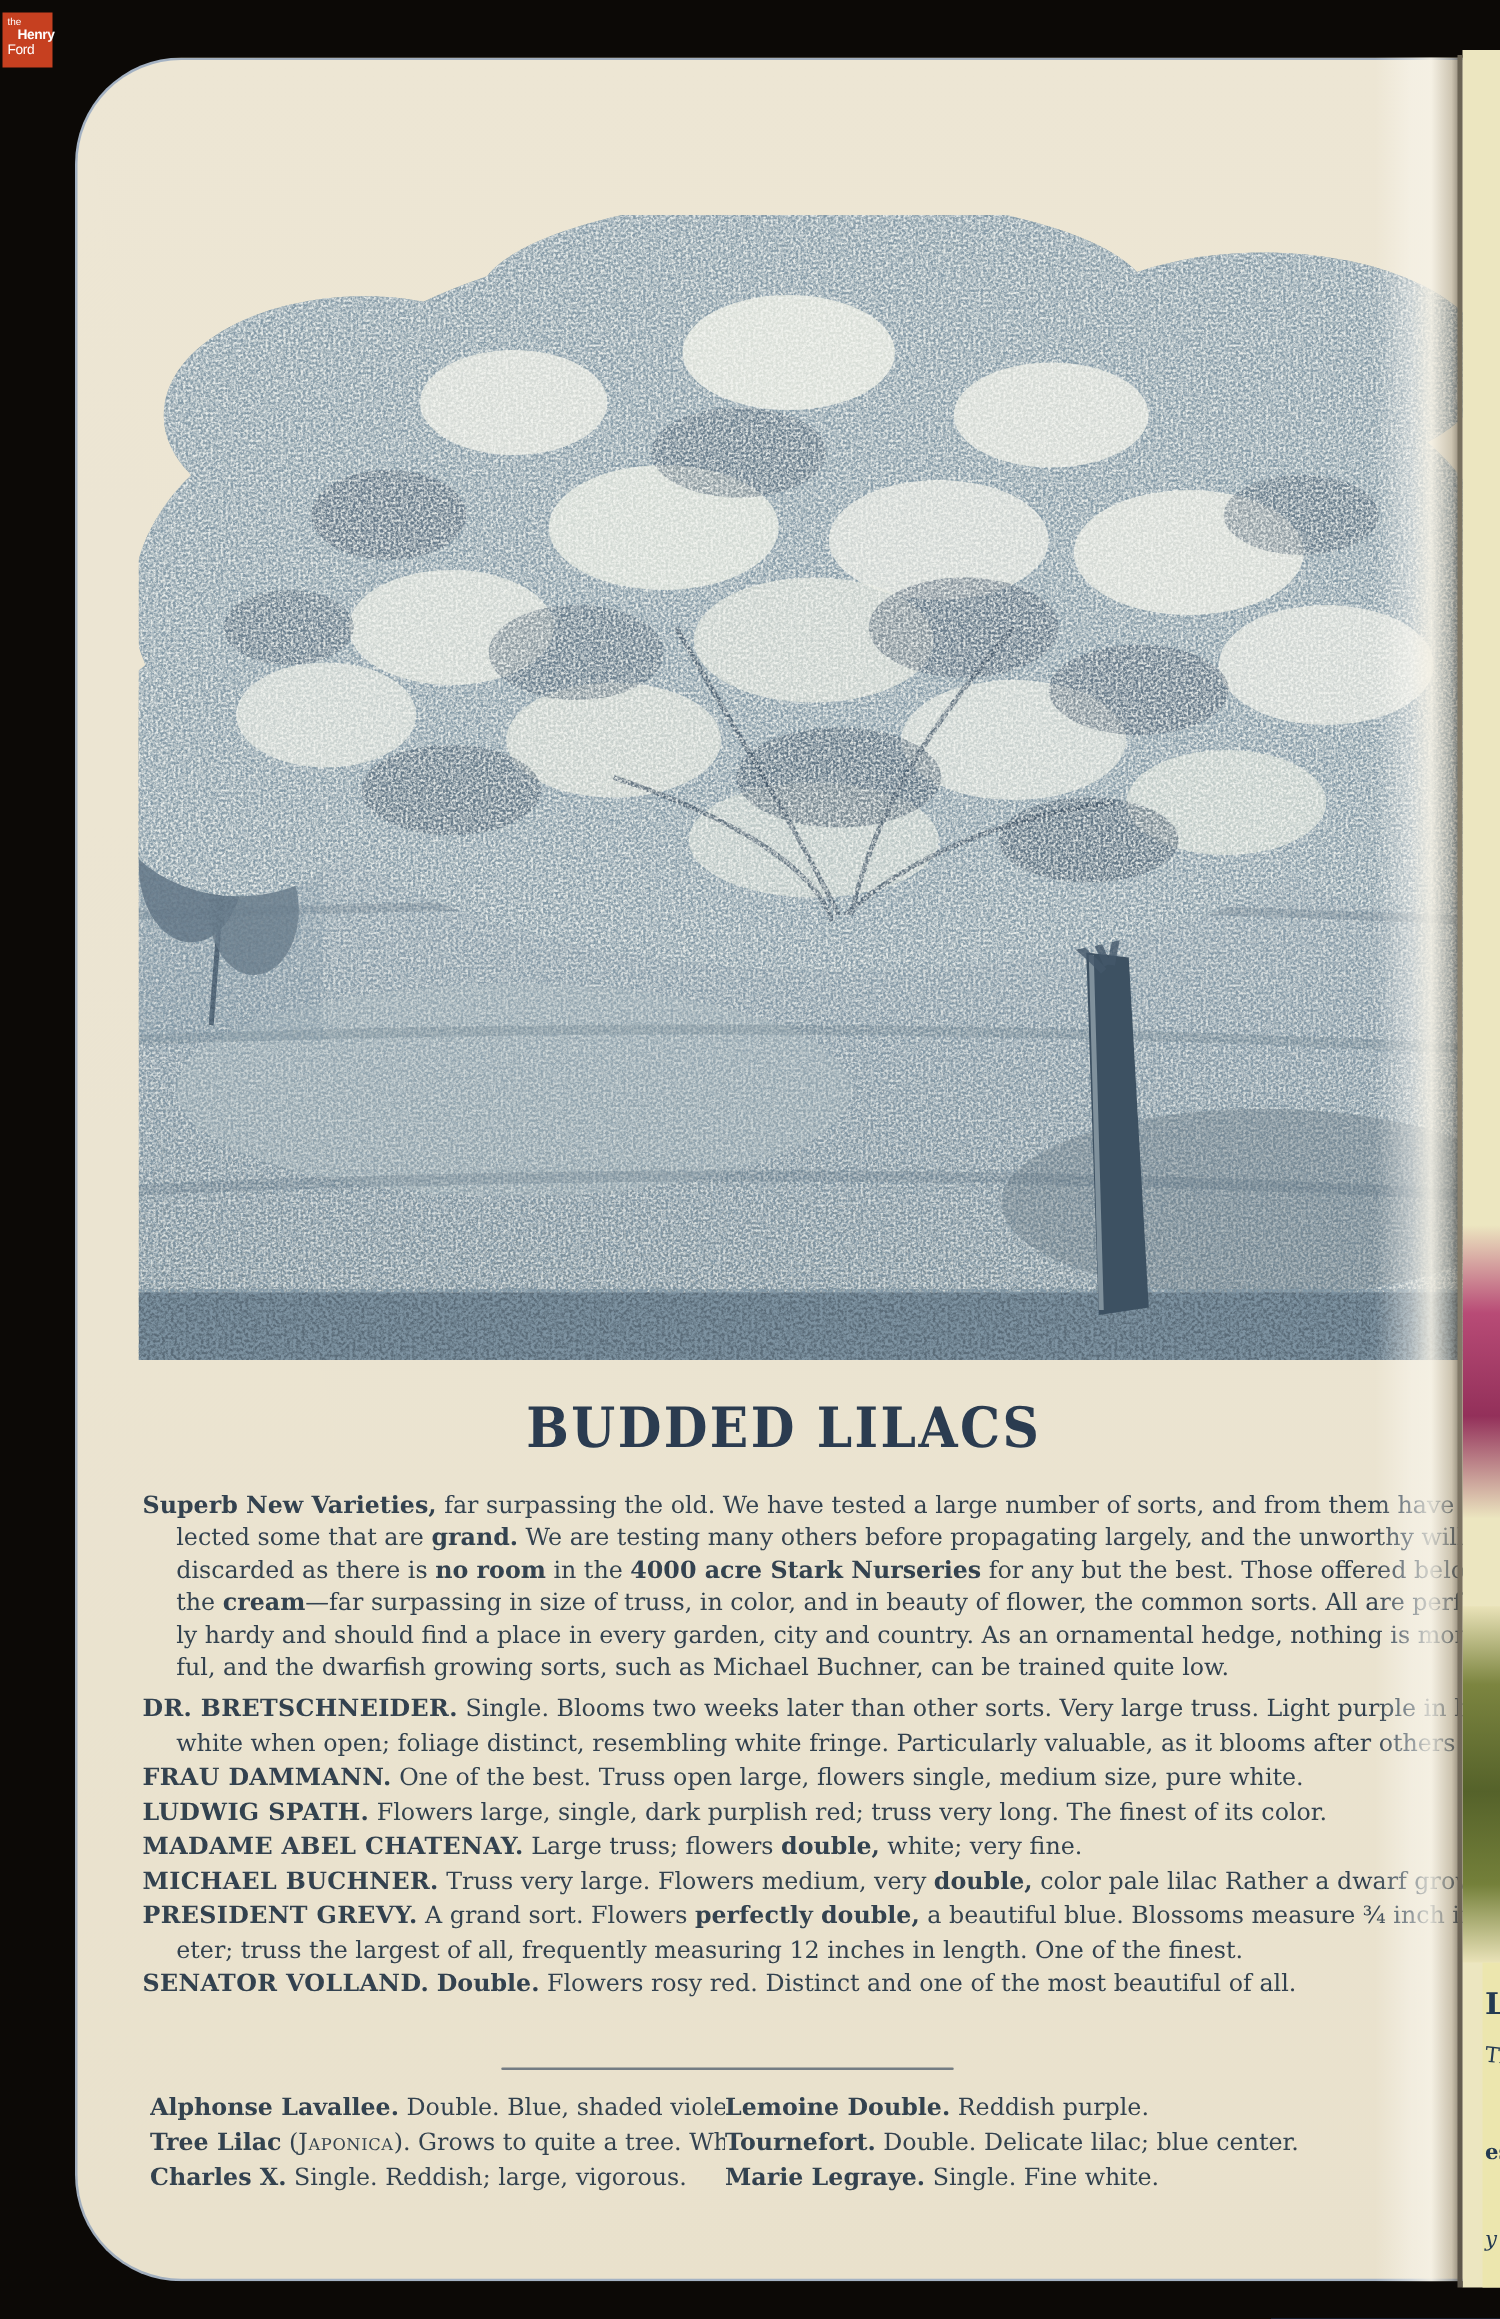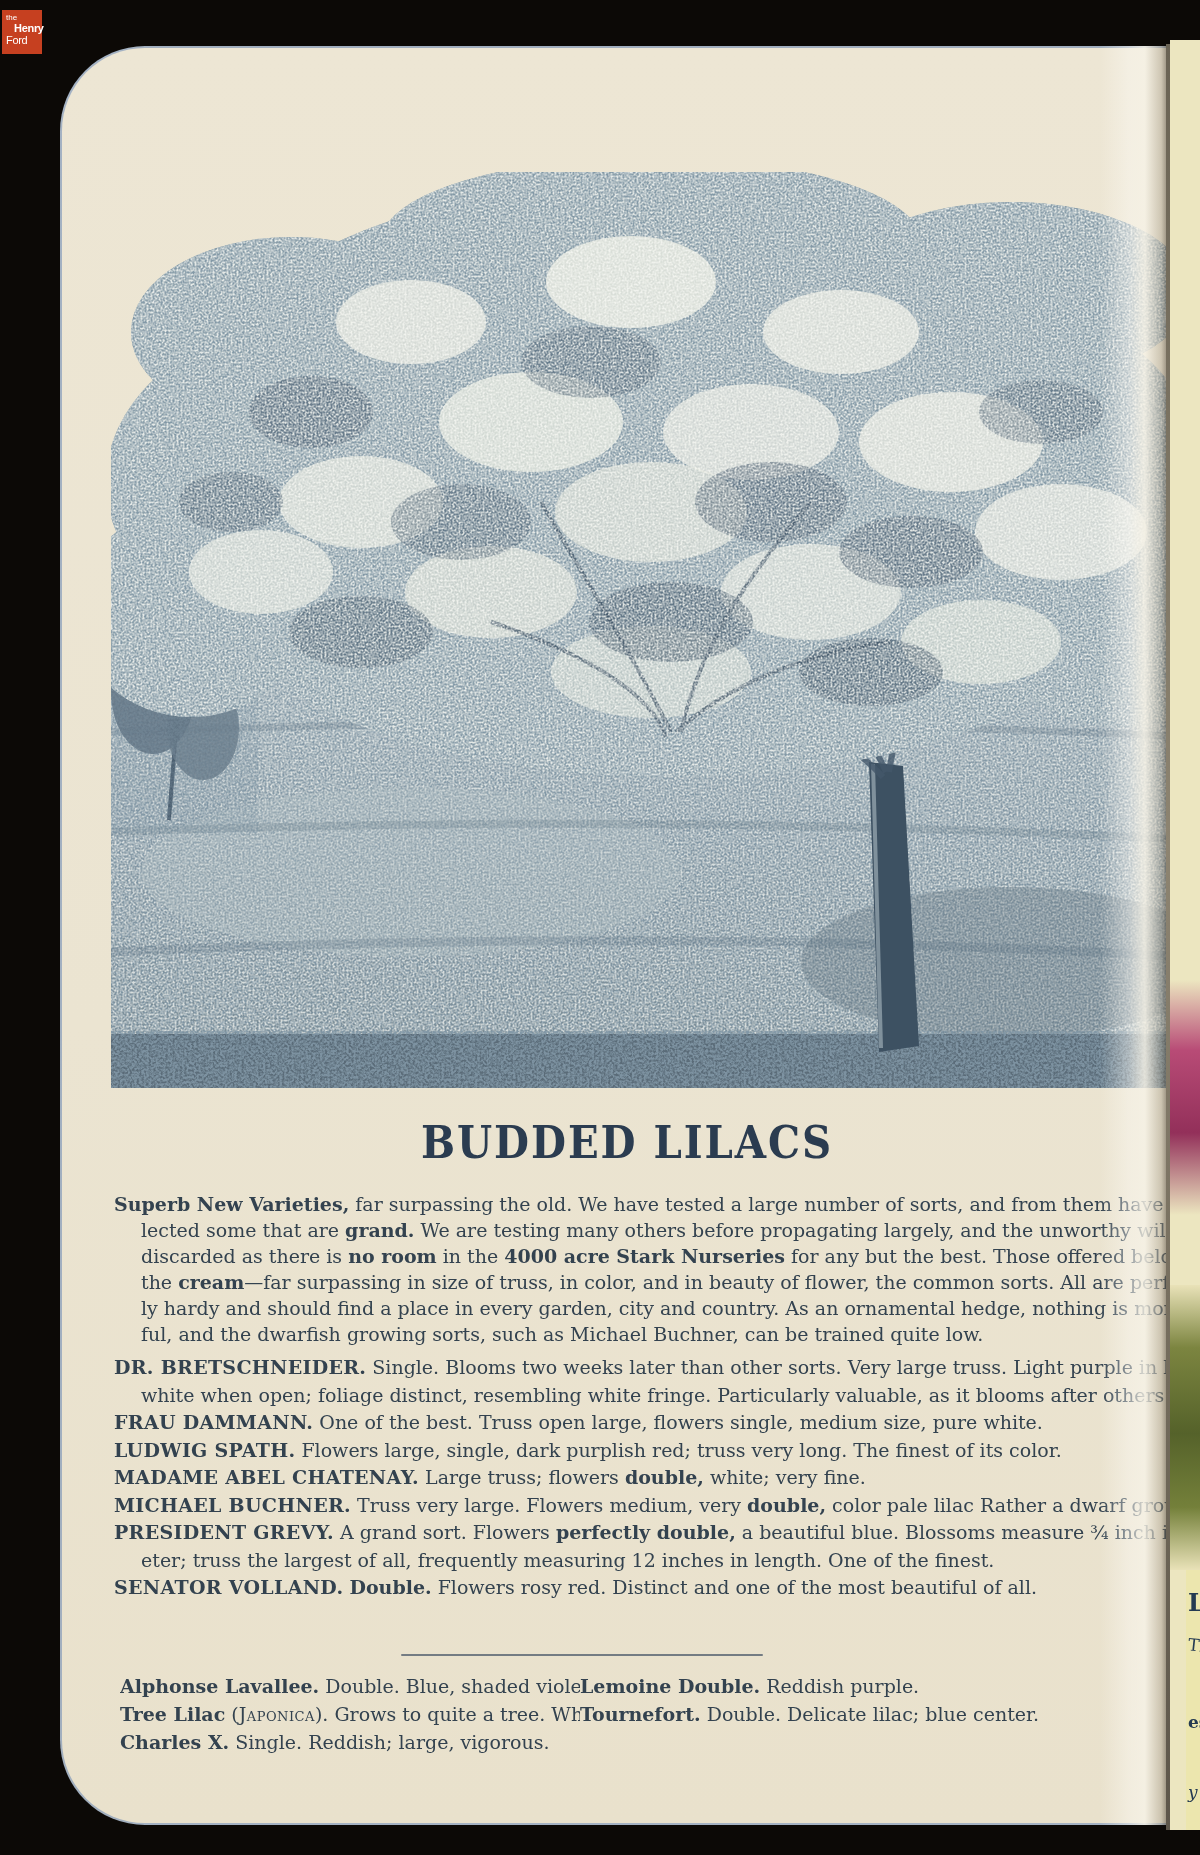--- a/index.html
+++ b/index.html
@@ -238,20 +238,21 @@
 
     <div class="cols">
       <div class="colL" id="colL">
           <div class="line"><span class="b">Alphonse Lavallee.</span><span>  Double.  Blue, shaded violet.</span></div>
           <div class="line"><span class="b">Tree Lilac</span><span> (</span><span class="sc">Japonica</span><span>).  Grows to quite a tree.  White.</span></div>
           <div class="line"><span class="b">Charles X.</span><span>   Single.   Reddish; large, vigorous.</span></div>
         </div>
       <div class="colR" id="colR">
           <div class="line"><span class="b">Lemoine Double.</span><span>   Reddish purple.</span></div>
           <div class="line"><span class="b">Tournefort.</span><span>   Double.   Delicate lilac; blue center.</span></div>
+          <div class="line"><span class="b">Marie Legraye.</span><span>   Single.   Fine white.</span></div>
         </div>
     </div>
 
   </div>
 
   <div class="page-curl"></div>
   <div class="seam"></div>
 
   <div class="next-page">
     <div class="np-flowers-top"></div>

